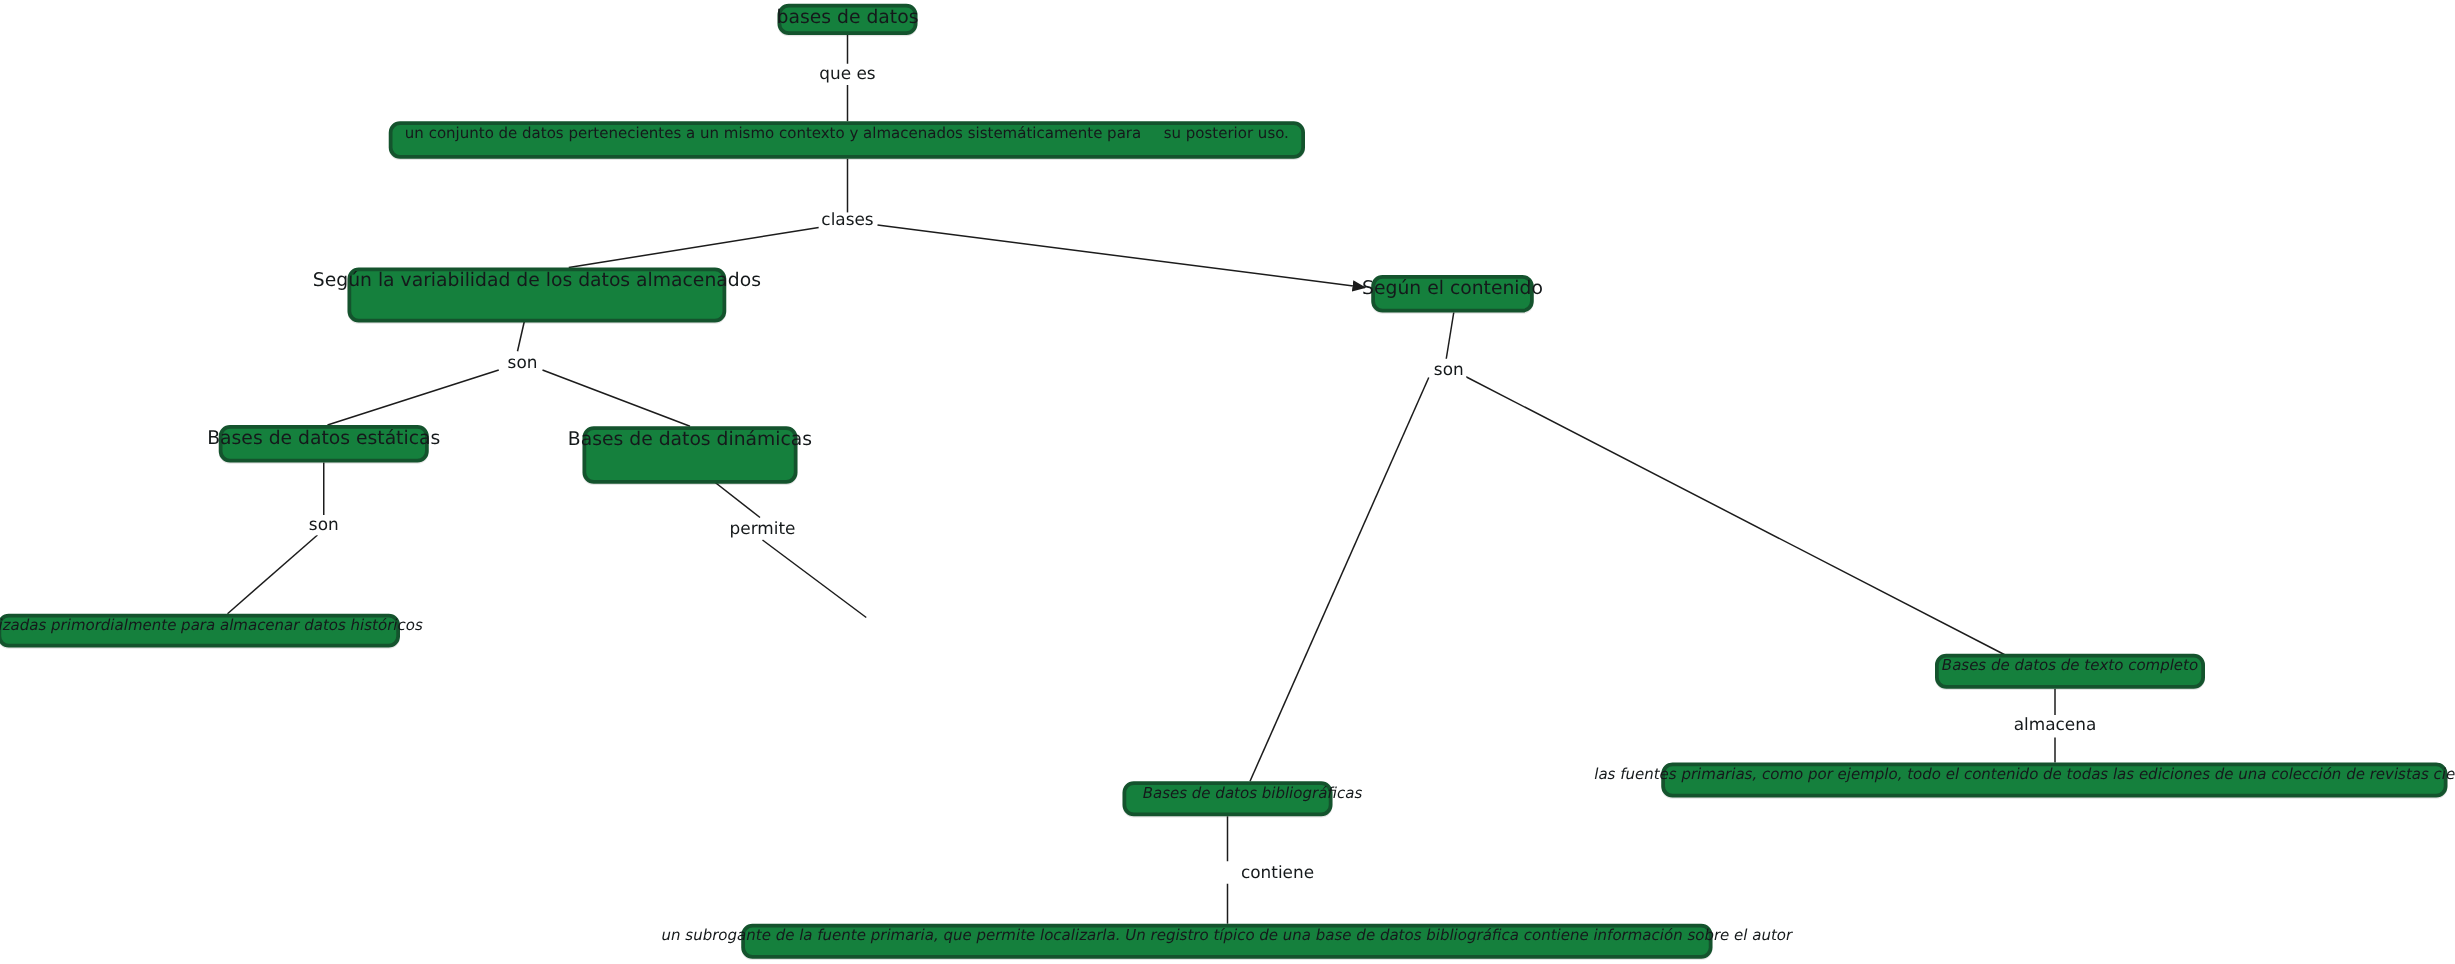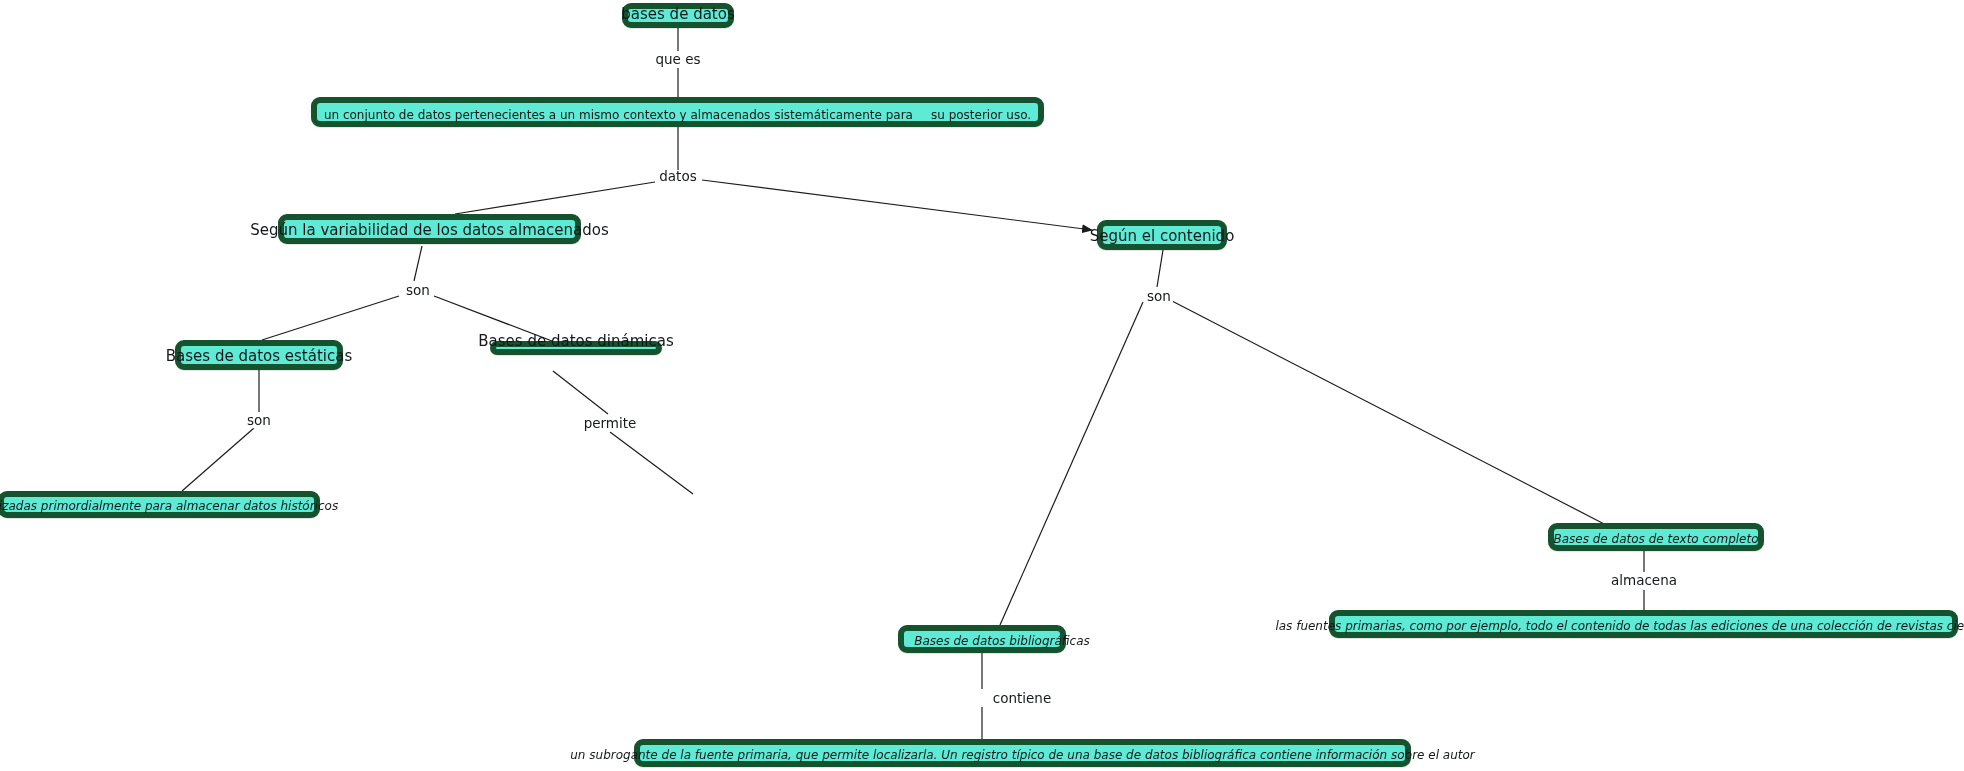--- a/index.html
+++ b/index.html
@@ -20,26 +20,26 @@
     position: absolute;
     left: 0;
     top: 0;
     width: 1964px;
     height: 771px;
     pointer-events: none;
   }
   .node {
     position: absolute;
     box-sizing: border-box;
-    background: #5eead4;
-    border: 6px solid #14532d;
+    background: #15803d;
+    border: 3px solid #14532d;
     border-radius: 9px;
     color: #15191b;
     display: flex;
-    align-items: flex-end;
+    align-items: flex-start;
     justify-content: center;
     white-space: nowrap;
     line-height: 1;
     box-shadow: 0 1px 0 rgba(0,0,0,0.10);
   }
   .node.n-regular {
     font-size: 15px;
     font-style: normal;
   }
   .node.n-italic {
@@ -121,63 +121,63 @@
   <div class="node n-regular" style="left:622px; top:3px; width:112px; height:25px;">
     <span>bases de datos</span>
   </div>
 
   <div class="node n-body" style="left:311px; top:97px; width:733px; height:30px;">
     <span>un conjunto de datos pertenecientes a un mismo contexto y almacenados sistemáticamente para</span>
     <span class="gap"></span>
     <span>su posterior uso.</span>
   </div>
 
-  <div class="node n-regular" style="left:278px; top:214px; width:303px; height:30px;">
+  <div class="node n-regular" style="left:278px; top:214px; width:303px; height:44px;">
     <span>Según la variabilidad de los datos almacenados</span>
   </div>
 
   <div class="node n-regular" style="left:1097px; top:220px; width:130px; height:30px;">
     <span>Según el contenido</span>
   </div>
 
   <div class="node n-regular" style="left:175px; top:340px; width:168px; height:30px;">
     <span>Bases de datos estáticas</span>
   </div>
 
-  <div class="node n-regular" style="left:466px; top:341px; width:172px; height:14px;margin-left:24px;">
+  <div class="node n-regular" style="left:466px; top:341px; width:172px; height:46px;">
     <span>Bases de datos dinámicas</span>
   </div>
 
   <div class="node n-italic" style="left:-2px; top:491px; width:322px; height:27px;">
     <span>utilizadas primordialmente para almacenar datos históricos</span>
   </div>
 
 
   <div class="node n-italic" style="left:898px; top:625px; width:168px; height:28px;padding-left:40px;">
     <span>Bases de datos bibliográficas</span>
   </div>
 
   <div class="node n-italic" style="left:1548px; top:523px; width:216px; height:28px;">
     <span>Bases de datos de texto completo</span>
   </div>
 
   <div class="node n-italic" style="left:1329px; top:610px; width:629px; height:28px;">
     <span>las fuentes primarias, como por ejemplo, todo el contenido de todas las ediciones de una colección de revistas científicas.</span>
   </div>
 
-  <div class="node n-italic" style="left:593px; top:739px; width:777px; height:28px;margin-left:41px;">
+  <div class="node n-italic" style="left:593px; top:739px; width:777px; height:28px;">
     <span>un subrogante de la fuente primaria, que permite localizarla. Un registro típico de una base de datos bibliográfica contiene información sobre el autor</span>
   </div>
 
   <div class="link-label" style="left:678px; top:60px;">
     <span>que es</span>
   </div>
 
   <div class="link-label" style="left:678px; top:177px;">
-    <span>datos</span>
+    <span>clases</span>
   </div>
 
   <div class="link-label" style="left:418px; top:291px;">
     <span>son</span>
   </div>
 
   <div class="link-label" style="left:1159px; top:297px;">
     <span>son</span>
   </div>
 

